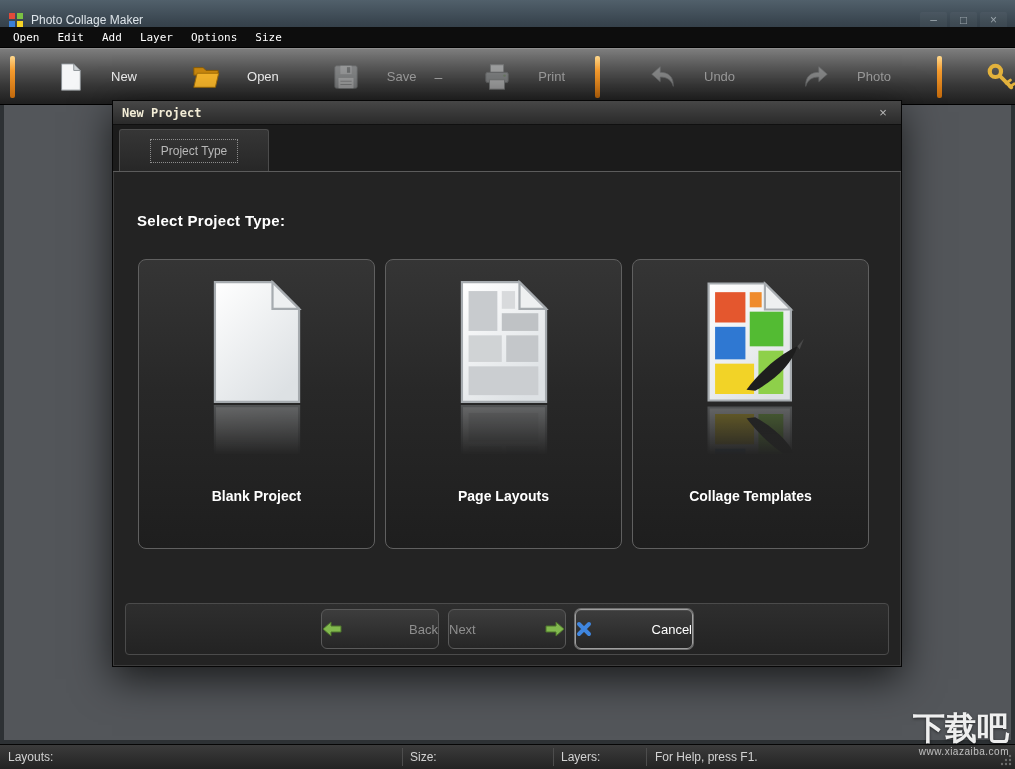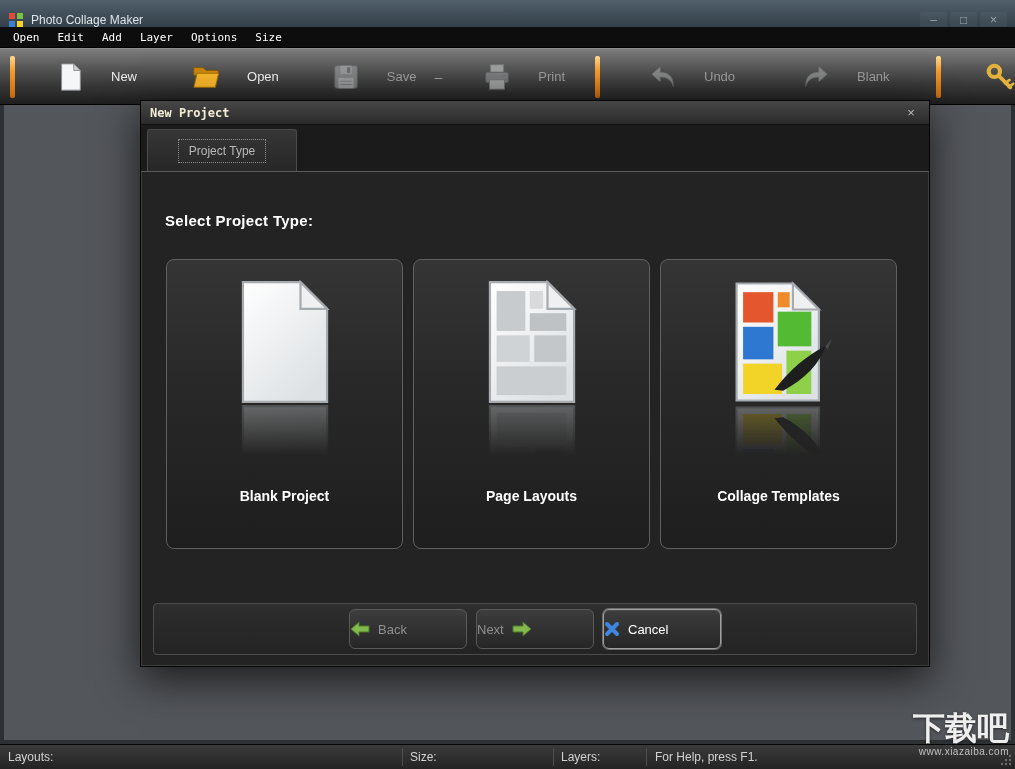--- a/index.html
+++ b/index.html
@@ -36,21 +36,21 @@
   .tb-btn.disabled svg { opacity:.55; filter:grayscale(55%); }
   .tb-dash { color:#9b9b9b; font-size:14px; margin:0 2px; flex:none; }
 
   
   .client { position:absolute; top:105px; left:0; right:0; bottom:25px; background:#53565a;
     border-left:4px solid #2d3134; border-right:4px solid #2d3134; border-bottom:4px solid #2d3134; }
 
   
   .dialog { position:absolute; left:112px; top:100px; width:790px; height:567px; z-index:20;
     background:#232323; border:1px solid #060606;
-    box-shadow:0 12px 38px rgba(0,0,0,.7), inset 0 0 0 1px #3c3c3c;margin-left:28px; }
+    box-shadow:0 12px 38px rgba(0,0,0,.7), inset 0 0 0 1px #3c3c3c; }
   .dlg-titlebar { height:24px; background:linear-gradient(#474747,#2a2a2a);
     border-bottom:1px solid #101010; display:flex; align-items:center; padding:0 9px; }
   .dlg-title { color:#f2ecd6; font-family:"DejaVu Sans Mono", monospace; font-size:12px; font-weight:bold; }
   .dlg-close { margin-left:auto; color:#bcbcbc; font-size:13px; width:18px; text-align:center; }
 
   .tabstrip { height:47px; background:#1b1b1b; border-bottom:1px solid #5c5c5c;
     display:flex; align-items:flex-end; padding-left:6px; }
   .tab { width:150px; height:42px; background:linear-gradient(#363636,#272727);
     border:1px solid #4c4c4c; border-bottom:none; border-radius:3px 3px 0 0;
     display:flex; align-items:center; justify-content:center; }
@@ -70,21 +70,21 @@
   .card-reflection svg { display:block; transform:scaleY(-1); }
   .card-label { position:absolute; bottom:44px; width:100%; text-align:center;
     color:#ffffff; font-size:14px; font-weight:bold; }
 
   .btnbar { position:absolute; left:12px; right:12px; top:502px; height:52px;
     border:1px solid #4b4b4b; border-radius:4px;
     background:linear-gradient(#2e2e2e,#232323);
     display:flex; align-items:center; justify-content:center; gap:9px; }
   .dlg-btn { width:118px; height:40px; border-radius:6px; border:1px solid #5a5a5a;
     background:linear-gradient(#3d3d3d,#262626);
-    display:flex; align-items:center; justify-content:flex-start; gap:8px;
+    display:flex; align-items:center; justify-content:space-between; gap:8px;
     color:#8f8f8f; font-size:13px; }
   .dlg-btn svg { display:block; }
   .dlg-btn.primary { border-color:#a0a0a0; color:#ffffff;
     box-shadow:0 0 0 1px #6e6e6e, inset 0 1px 0 rgba(255,255,255,.08); }
 
   
   .statusbar { position:absolute; left:0; right:0; bottom:0; height:25px;
     background:linear-gradient(#3b3b3b,#232323); border-top:1px solid #060606;
     color:#d2d2d2; font-size:12px; }
   .sb-label { position:absolute; top:5px; white-space:nowrap; }
@@ -188,21 +188,21 @@
     </span>
     <span>Undo</span>
   </div>
 
   <div class="tb-btn disabled" style="margin-left:42px">
     <span>
       <svg viewBox="0 0 32 32">
         <path d="M13 5 L4 13 L13 21 V16 C20 16 25 19 27 26 C27.5 15 21 11 13 11 Z" fill="#aeb2b6" stroke="#7c8186" stroke-width="0.8" transform="scale(-1,1) translate(-32,0)"></path>
       </svg>
     </span>
-    <span>Blank</span>
+    <span>Photo</span>
   </div>
 
   <span class="tb-sep" style="margin-left:34px"></span>
 
   <div class="tb-btn" style="margin-left:32px">
     <span>
       <svg viewBox="0 0 32 32">
         <circle cx="10" cy="10" r="6" fill="none" stroke="#e3b23c" stroke-width="4.5"></circle>
         <path d="M14.5 14.5 L27 27" stroke="#e3b23c" stroke-width="4" stroke-linecap="round"></path>
         <path d="M21.5 22.5 l4.5 -3.2 M25.5 26.5 l4.5 -3.2" stroke="#e3b23c" stroke-width="3" stroke-linecap="round"></path>

